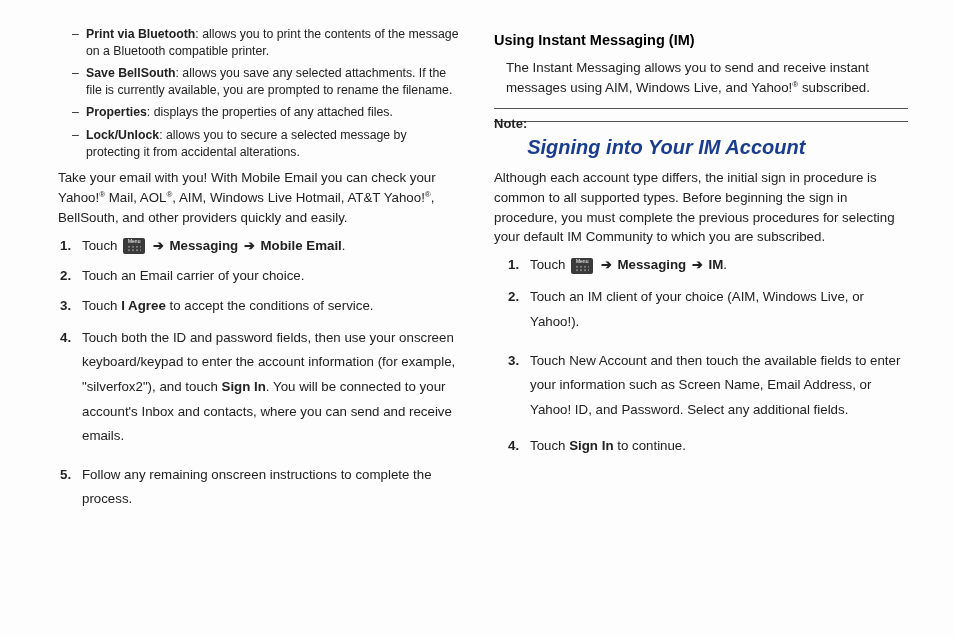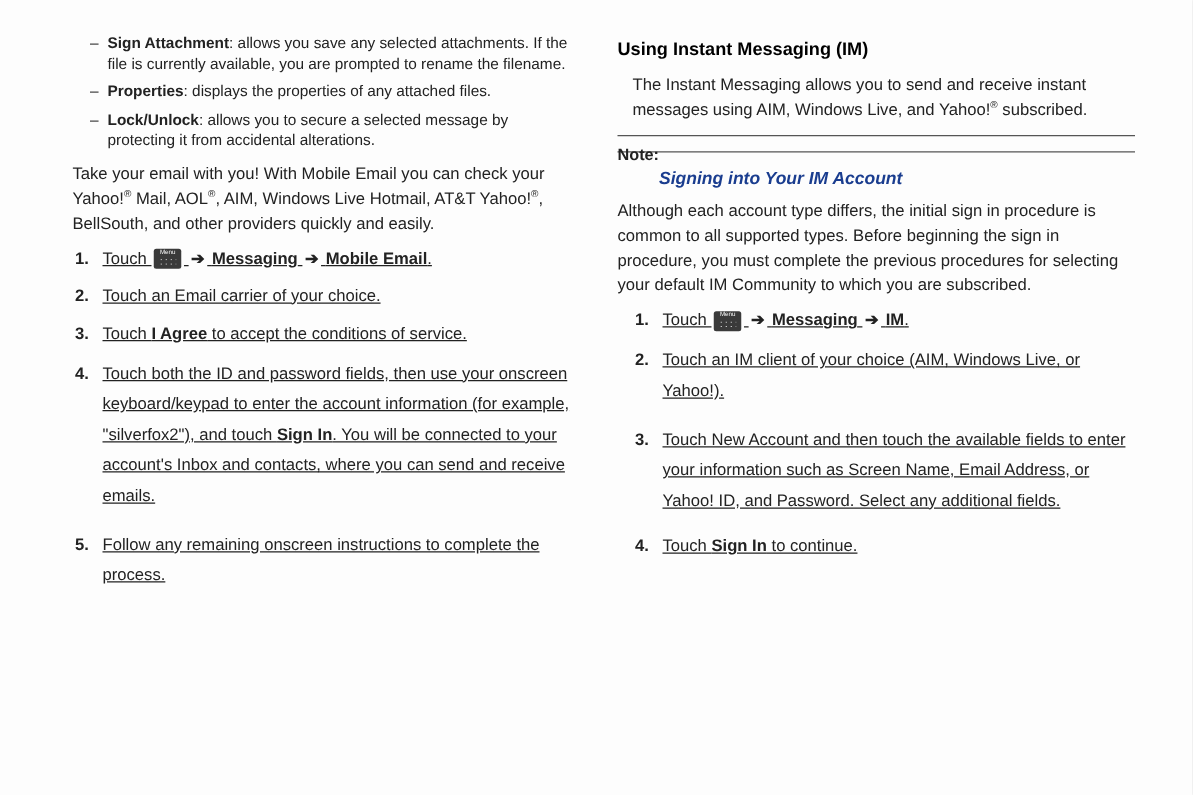--- a/index.html
+++ b/index.html
@@ -50,38 +50,37 @@
   .h-blue {
     color: #000000;
     font-weight: bold;
     font-size: 14.5px;
     margin: 4px 0 6px 0;
   }
   .h-blue-italic {
     color: #1a3d8f;
     font-weight: bold;
     font-style: italic;
-    font-size: 14px;
+    font-size: 20px;
     margin: 6px 0 6px 0;
   }
   .body-p {
     margin: 0 0 8px 0;
     padding-left: 12px;
   }
   .ol {
     list-style: none;
     padding-left: 36px;
     margin: 4px 0 0 0;
     counter-reset: step;
   }
   .ol li {
     position: relative;
     margin-bottom: 14px;
     line-height: 1.85;
-    text-decoration: underline;
   }
   .ol li::before {
     counter-increment: step;
     content: counter(step) ".";
     position: absolute;
     left: -22px;
     top: 0;
     font-weight: bold;
   }
   .bold { font-weight: bold; }
@@ -150,21 +149,22 @@
   .li-tight { margin-bottom: 10px !important; line-height: 1.5 !important; }
 </style>
 </head>
 <body>
 
 <div class="page">
   <div class="cols">
 
     <div class="col">
       <ul class="bullets">
-        <li><span class="bold">Sign Attachment</span><span>: allows you save any selected attachments. If the file is currently available, you are prompted to rename the filename.</span></li>
+        <li><span class="bold">Print via Bluetooth</span><span>: allows you to print the contents of the message on a Bluetooth compatible printer.</span></li>
+        <li><span class="bold">Save BellSouth</span><span>: allows you save any selected attachments. If the file is currently available, you are prompted to rename the filename.</span></li>
         <li><span class="bold">Properties</span><span>: displays the properties of any attached files.</span></li>
         <li><span class="bold">Lock/Unlock</span><span>: allows you to secure a selected message by protecting it from accidental alterations.</span></li>
       </ul>
 
 
       <p class="body-p">
         <span>Take your email with you! With Mobile Email you can check your Yahoo!</span><span class="sup">®</span><span> Mail, AOL</span><span class="sup">®</span><span>, AIM, Windows Live Hotmail, AT&amp;T Yahoo!</span><span class="sup">®</span><span>, BellSouth, and other providers quickly and easily.</span>
       </p>
 
       <ol class="ol">

